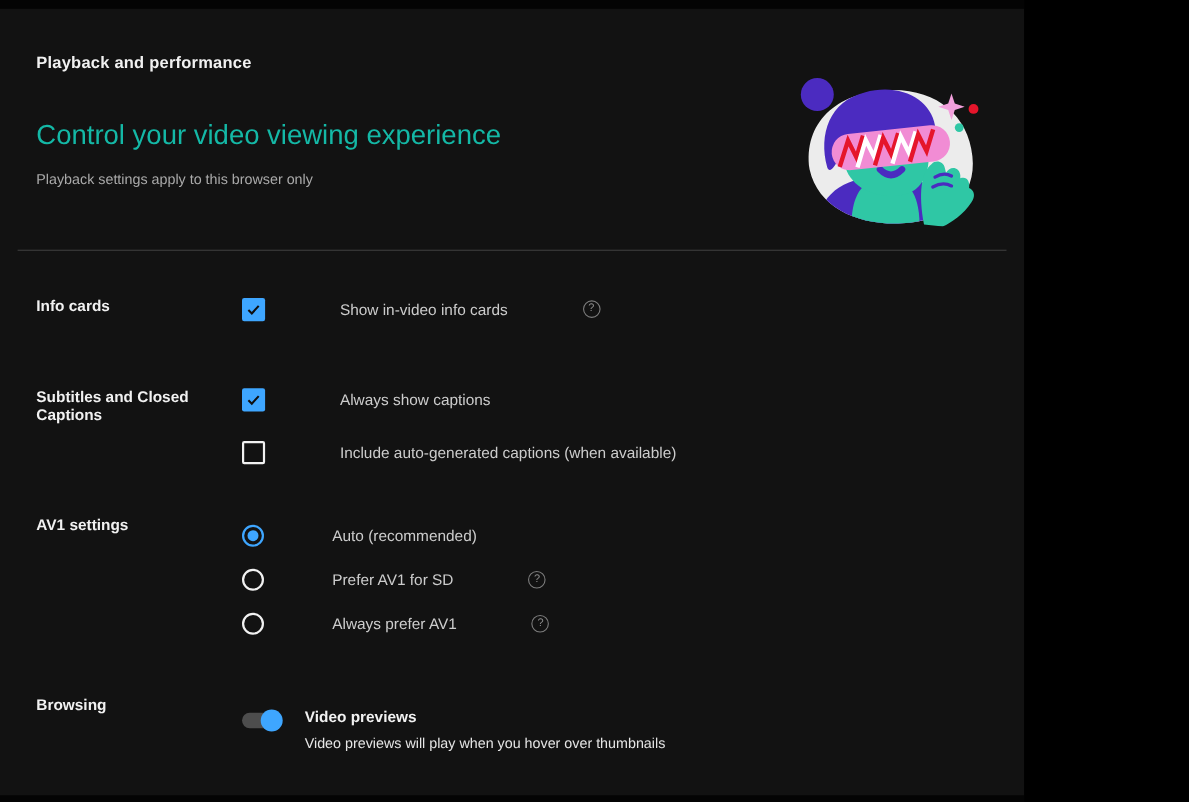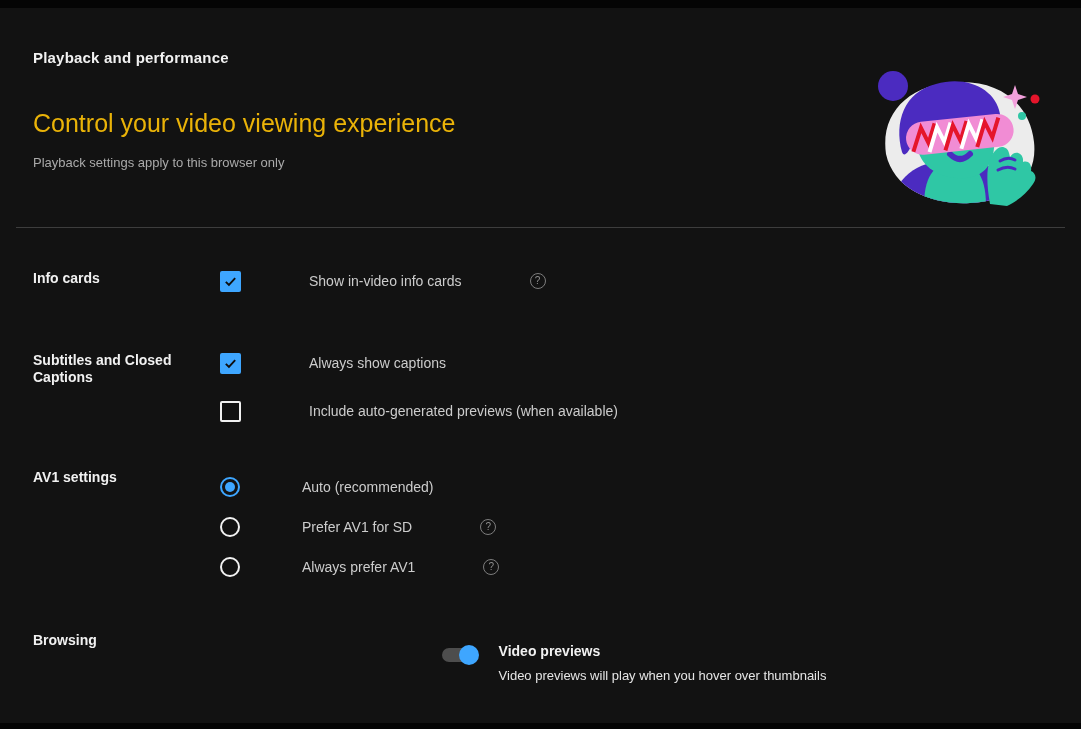--- a/index.html
+++ b/index.html
@@ -1,37 +1,37 @@
 <!DOCTYPE html>
 <html><head>
 <meta charset="utf-8">
 <style>
   * { margin:0; padding:0; box-sizing:border-box; }
   html,body { background:#000; }
   .page {
     position:relative;
-    width:1081px; height:729px;
+    width:931px; height:729px;
     background:#121212;
     overflow:hidden;
     font-family:"Liberation Sans","DejaVu Sans",sans-serif;
     color:#f1f1f1;
   }
   .page::before, .page::after {
     content:""; position:absolute; left:0; right:0; height:8px; background:#040404; z-index:5;
   }
   .page::before { top:0; }
   .page::after  { bottom:0; height:6px; }
 
   .category-title {
     position:absolute; left:33px; top:49px;
     font-size:15px; font-weight:bold; color:#f1f1f1; letter-spacing:.2px;
   }
   .page-title {
     position:absolute; left:33px; top:109px;
-    font-size:25px; font-weight:400; color:#eab308;
+    font-size:25px; font-weight:400; color:#14b8a6;
   }
   .page-subtitle {
     position:absolute; left:33px; top:155px;
     font-size:13px; color:#aaaaaa;
   }
   .illustration {
     position:absolute; right:36px; top:64px; width:173px; height:144px;
   }
   .divider {
     position:absolute; top:227px; left:16px; right:16px;
@@ -75,21 +75,21 @@
     display:block; position:absolute; inset:3px; border-radius:50%; background:#3ea6ff;
   }
 
   .help-icon {
     margin-left:20px; width:16px; height:16px; flex-shrink:0;
     border:1px solid #7d7d7d; border-radius:50%;
     color:#8f8f8f; font-size:10px; line-height:14px; text-align:center;
     cursor:pointer;
   }
 
-  .toggle-row { display:flex; align-items:flex-start; padding-top:10px;justify-content:center; }
+  .toggle-row { display:flex; align-items:flex-start; padding-top:10px; }
   .toggle {
     position:relative; width:34px; height:14px; border-radius:7px;
     background:#4d4d4d; margin-top:6px; flex-shrink:0; cursor:pointer;
   }
   .toggle.on .toggle-knob {
     position:absolute; right:-3px; top:-3px; width:20px; height:20px;
     border-radius:50%; background:#3ea6ff;
   }
   .toggle-text { margin-left:23px; }
   .toggle-title { font-size:14px; font-weight:bold; color:#f1f1f1; margin-top:1px; }
@@ -172,21 +172,21 @@
         <div class="option-row">
           <span class="checkbox checked" role="checkbox" aria-checked="true">
             <svg viewBox="0 0 24 24" width="15" height="15">
               <path d="M4.5 12.5 L9.5 17.5 L19.5 6.5" fill="none" stroke="#0f0f0f" stroke-width="3"></path>
             </svg>
           </span>
           <span class="option-label">Always show captions</span>
         </div>
         <div class="option-row">
           <span class="checkbox unchecked" role="checkbox" aria-checked="false"></span>
-          <span class="option-label">Include auto-generated previews (when available)</span>
+          <span class="option-label">Include auto-generated captions (when available)</span>
         </div>
       </div>
     </section>
 
     <section class="setting-section mb-c">
       <div class="section-label">AV1 settings</div>
       <div class="section-content radios">
         <div class="option-row">
           <span class="radio selected" role="radio" aria-checked="true">
             <span class="radio-dot"></span>

